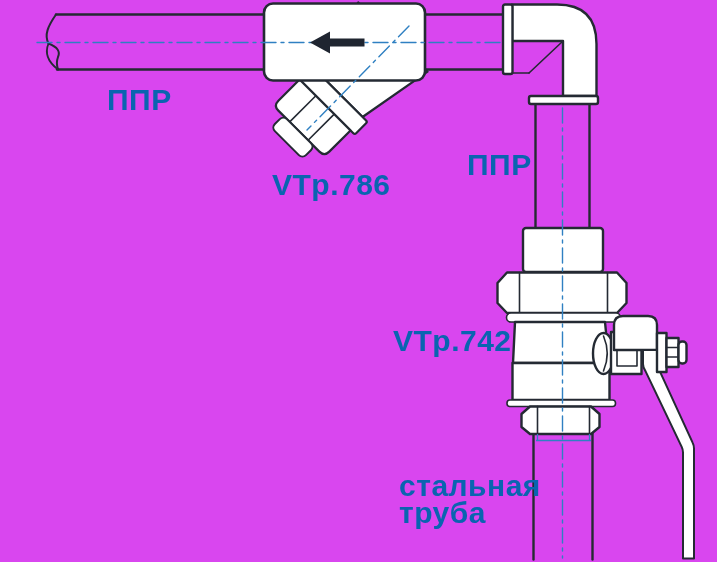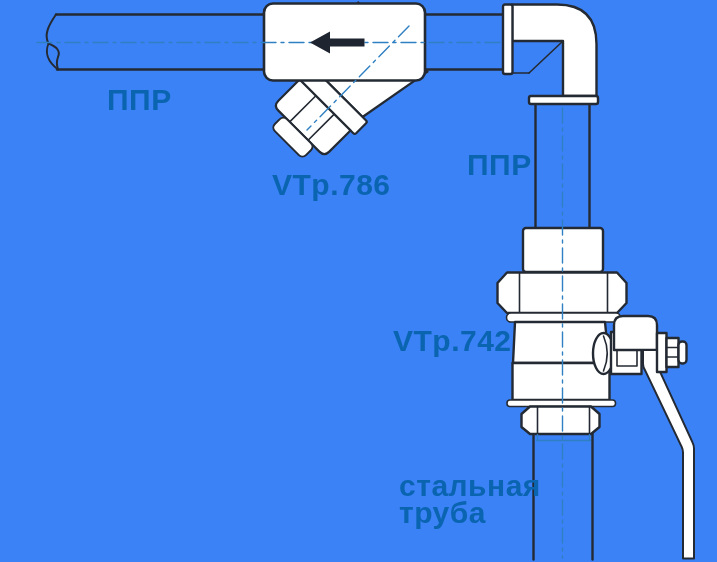--- a/index.html
+++ b/index.html
@@ -1,16 +1,16 @@
 <!DOCTYPE html>
 <html><head>
 <meta charset="utf-8">
 <style>
   html,body{margin:0;padding:0;background:#ffffff;}
-  .stage{position:relative;width:717px;height:562px;background:#3b82f6;overflow:hidden;
+  .stage{position:relative;width:717px;height:562px;background:#d946ef;overflow:hidden;
          font-family:"Liberation Sans",sans-serif;}
   svg{display:block;}
   .ol{fill:#ffffff;stroke:#242a33;stroke-width:2.4;stroke-linejoin:round;stroke-linecap:round;}
   .ol-nf{fill:none;stroke:#242a33;stroke-width:2.4;stroke-linejoin:round;stroke-linecap:round;}
   .thin{stroke-width:1.6;}
   .cl{fill:none;stroke-width:1.4;stroke-dasharray:15 5 3 5;stroke-linecap:round;}
   .thread{fill:none;stroke-width:1.3;}
   .lbl{font-family:"Liberation Sans",sans-serif;font-weight:bold;font-size:30px;letter-spacing:0.5px;}
 </style>
 </head>

